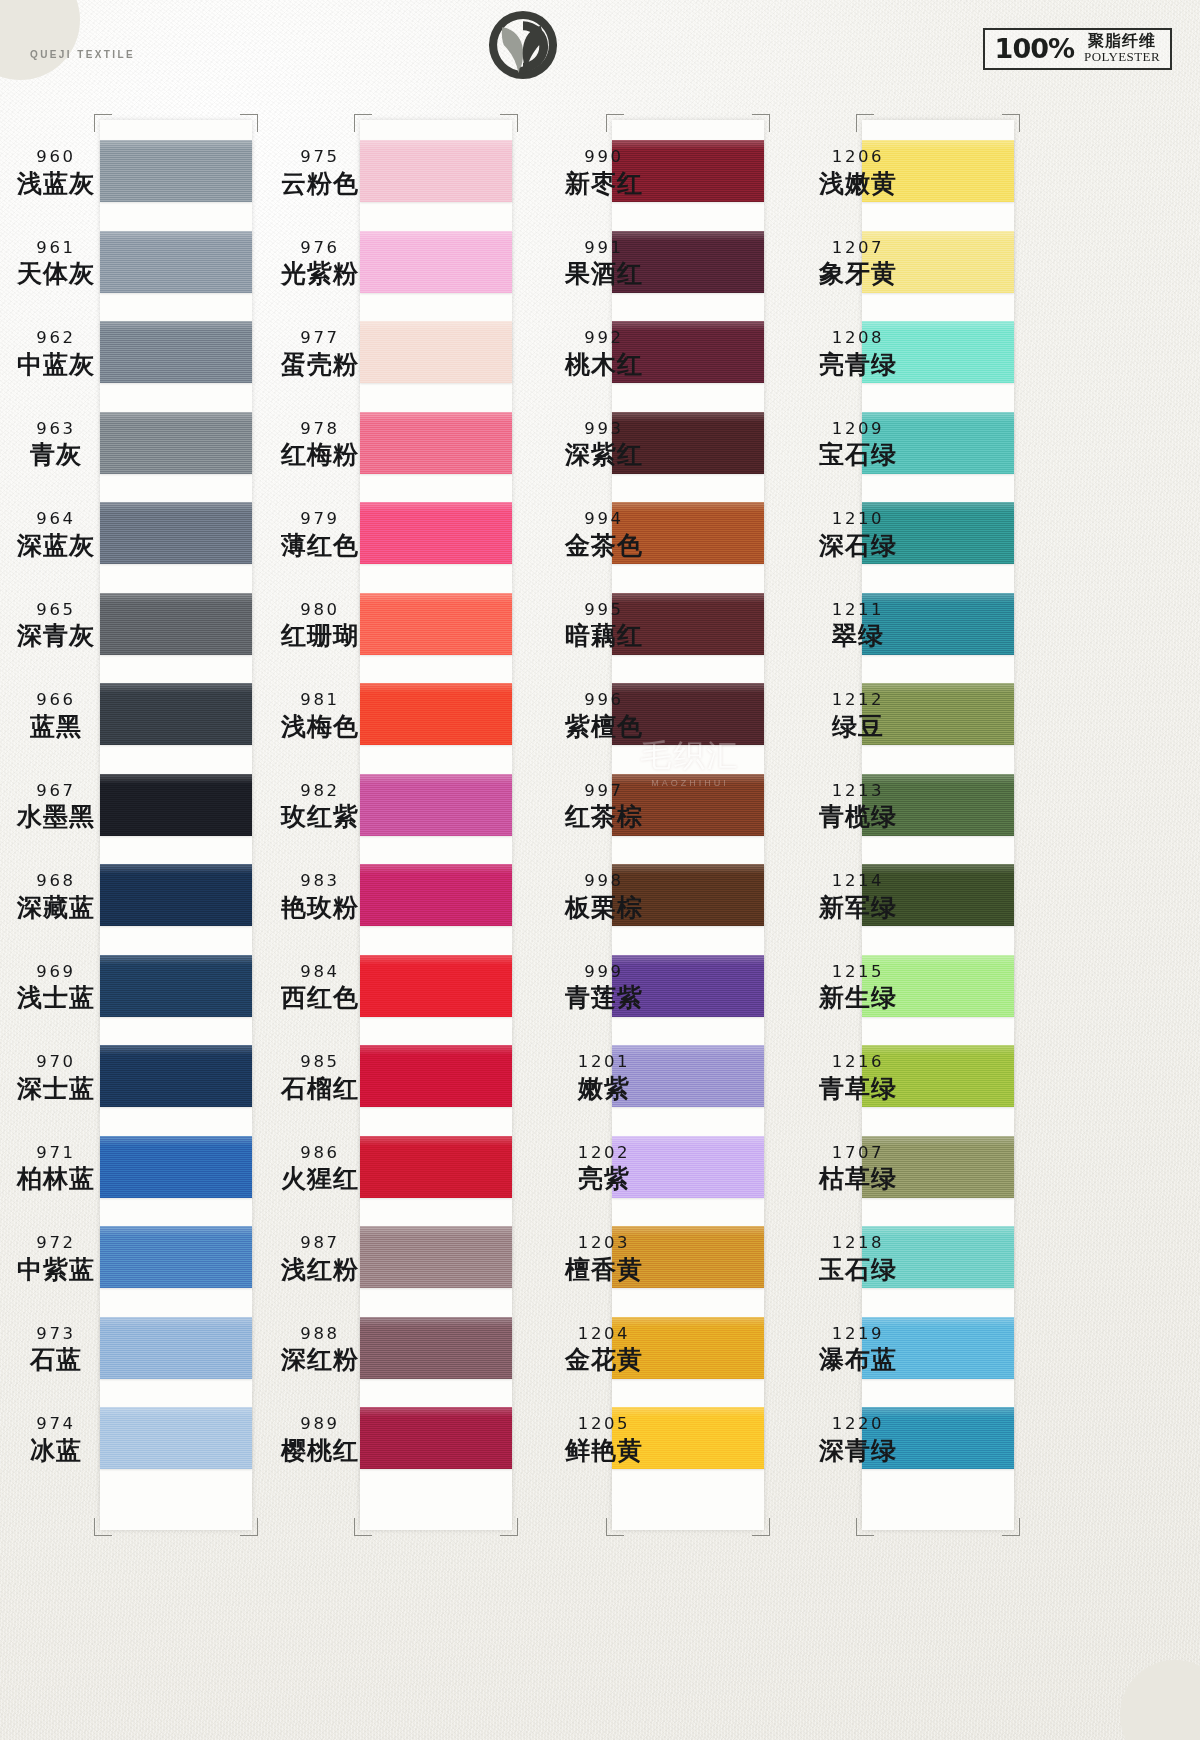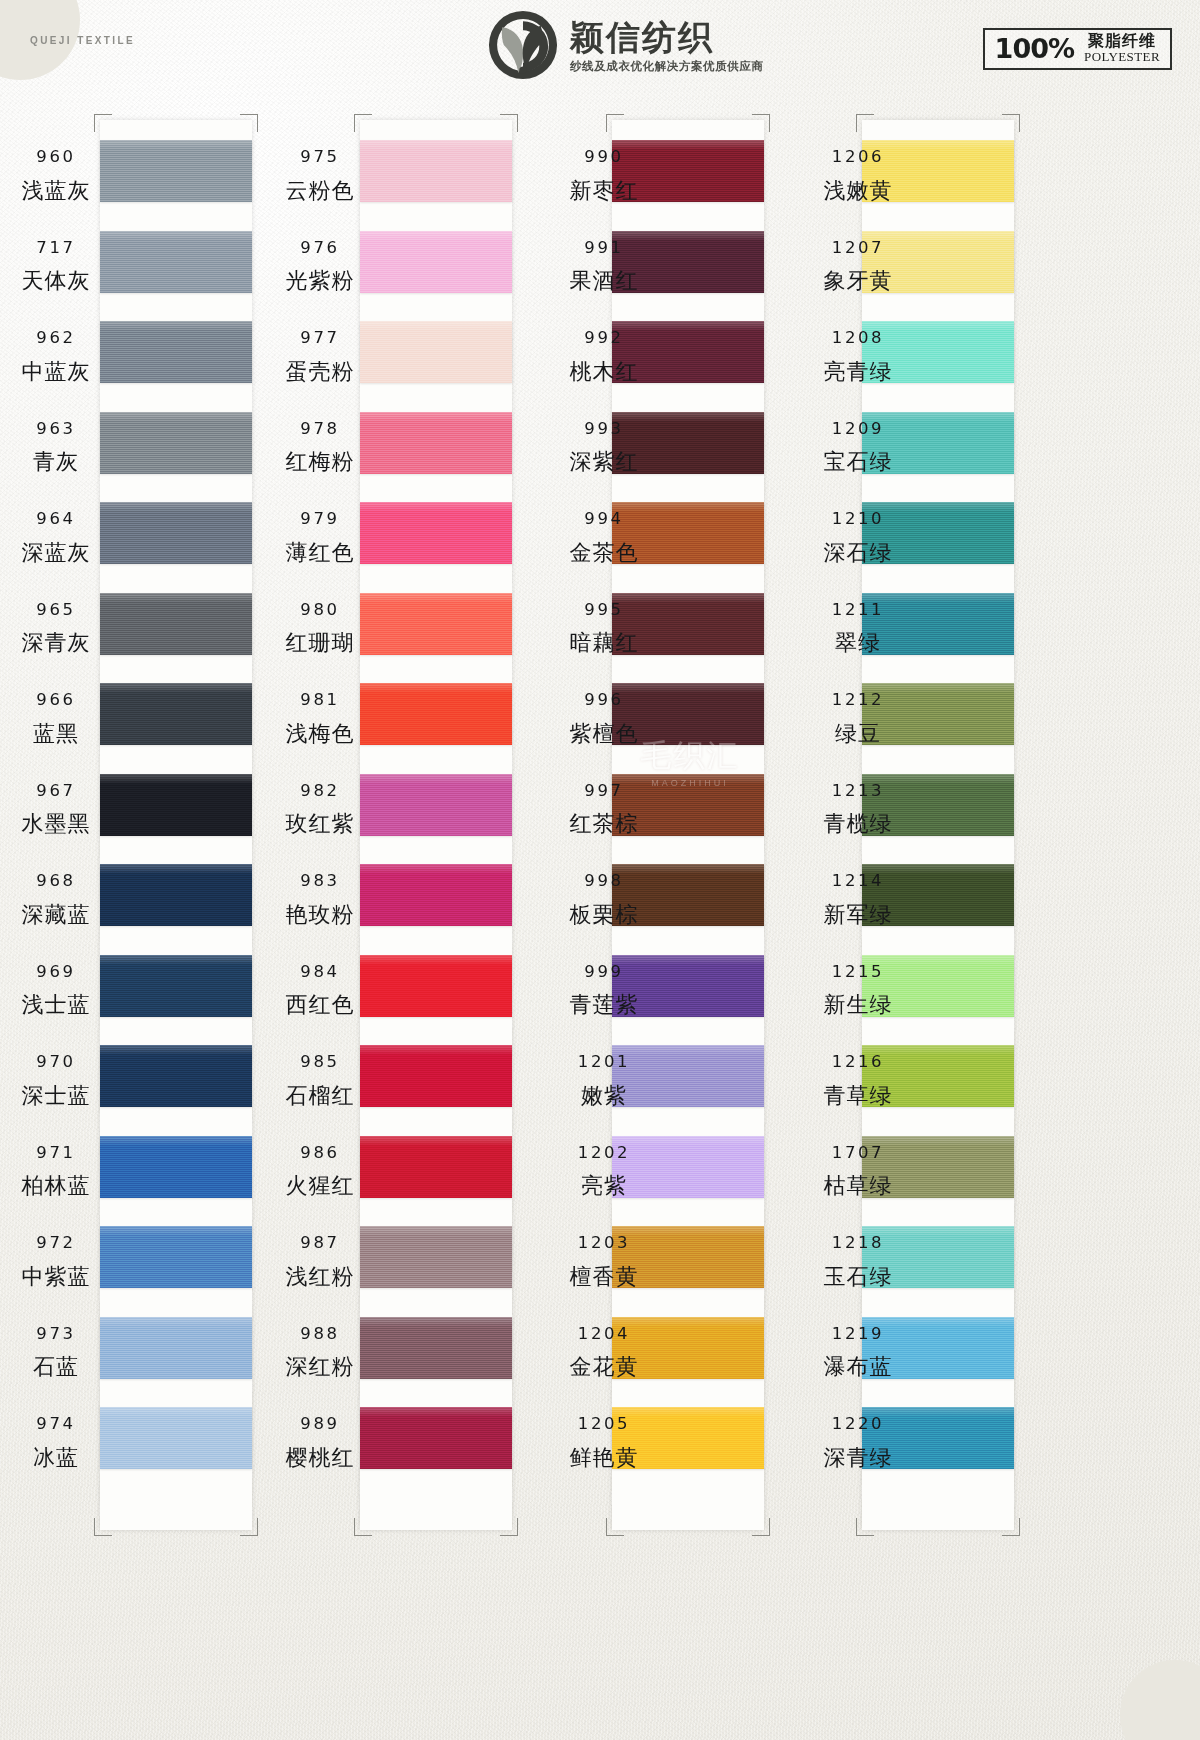--- a/index.html
+++ b/index.html
@@ -38,21 +38,21 @@
   
   #header{ position:absolute; left:0; top:0; width:1200px; height:112px; }
   #title-block{ position:absolute; left:30px; top:22px; }
   #main-title{
     font-family:"DejaVu Sans","Liberation Sans",sans-serif;
     font-size:41px; font-weight:bold; color:#17181a;
     letter-spacing:-1px; line-height:1;
     text-shadow:0 1px 0 rgba(255,255,255,.6);
   }
   #sub-title{
-    margin-top:13px; font-size:10px; letter-spacing:2.4px;
+    margin-top:27px; font-size:10px; letter-spacing:2.4px;
     color:#8d8d88; font-weight:bold;
   }
 
   #logo-block{
     position:absolute; left:486px; top:8px;
     display:flex; align-items:center; gap:10px;
   }
   #logo-mark{ width:74px; height:74px; position:relative; }
   #brand-col{ padding-top:4px; }
   #brand-name{
@@ -105,21 +105,21 @@
     content:"";position:absolute;left:0;right:0;top:0;height:10px;
     background:linear-gradient(to bottom, rgba(255,255,255,.22), rgba(255,255,255,0));
   }
 
   .lbl{
     position:absolute; width:96px; text-align:center;
     line-height:1.15; color:#17181a;
   }
   .lbl .code{ font-size:16.5px; letter-spacing:2.6px;
     font-family:"DejaVu Sans","Liberation Sans",sans-serif; }
-  .lbl .name{ font-size:22px; letter-spacing:1px; margin-top:11px; font-weight:400;}
+  .lbl .name{ font-size:25px; letter-spacing:1px; margin-top:2px; font-weight:700;}
 
   
   #watermark{
     position:absolute; left:560px; top:735px; width:260px; height:60px;
     text-align:center; pointer-events:none; opacity:.30;
   }
   #wm-main{ font-size:31px; font-weight:normal; color:#ffffff;
     text-shadow:0 0 3px rgba(120,70,70,.55); letter-spacing:2px;}
   #wm-sub{ font-size:9px; color:#ffffff; letter-spacing:3px; margin-top:1px;
     text-shadow:0 0 2px rgba(120,70,70,.5);}
@@ -140,24 +140,20 @@
   <div id="logo-block">
     <div id="logo-mark">
       <svg viewBox="0 0 100 100" width="74" height="74" aria-hidden="true">
         <path d="M50 4a46 46 0 1 0 0 92 46 46 0 0 0 0-92zm0 11a35 35 0 1 1 0 70 35 35 0 0 1 0-70z" fill="#3b3d39"></path>
         <path d="M50 18 a34 34 0 0 1 34 34 a34 34 0 0 1-34 34 l0-12 a22 22 0 0 0 22-22 a22 22 0 0 0-22-22z" fill="#3b3d39"></path>
         <path d="M22 26c16 2 26 14 28 30 1 10-1 22-6 32-3-16-10-28-20-38-3-9-3-17-2-24z" fill="#9a9d96"></path>
         <path d="M74 24c-14 4-22 15-24 30-1 9 0 20 4 30 4-15 11-27 21-37 2-8 1-16-1-23z" fill="#3b3d39"></path>
         <circle cx="50" cy="84" r="5" fill="#3b3d39"></circle>
       </svg>
     </div>
-    <div id="brand-col">
-      <div id="brand-name">颖信纺织</div>
-      <div id="brand-tag">纱线及成衣优化解决方案优质供应商</div>
-    </div>
   </div>
 
   <div id="poly-badge">
     <div id="poly-pct">100%</div>
     <div id="poly-text">
       <div id="poly-cn">聚脂纤维</div>
       <div id="poly-en">POLYESTER</div>
     </div>
   </div>
 </div>
@@ -170,21 +166,21 @@
         <div class="bracket b-bl"></div>
         <div class="bracket b-br"></div>
       </div>
       <div class="swatch" style="left: 100px; top: 28px; background: rgb(139, 151, 161);"></div>
       <div class="lbl" style="left: 8px; top: 36px;">
         <div class="code">960</div>
         <div class="name">浅蓝灰</div>
       </div>
       <div class="swatch" style="left: 100px; top: 118.5px; background: rgb(141, 153, 166);"></div>
       <div class="lbl" style="left: 8px; top: 126.5px;">
-        <div class="code">717</div>
+        <div class="code">961</div>
         <div class="name">天体灰</div>
       </div>
       <div class="swatch" style="left: 100px; top: 209px; background: rgb(120, 131, 143);"></div>
       <div class="lbl" style="left: 8px; top: 217px;">
         <div class="code">962</div>
         <div class="name">中蓝灰</div>
       </div>
       <div class="swatch" style="left: 100px; top: 299.5px; background: rgb(125, 133, 140);"></div>
       <div class="lbl" style="left: 8px; top: 307.5px;">
         <div class="code">963</div>

